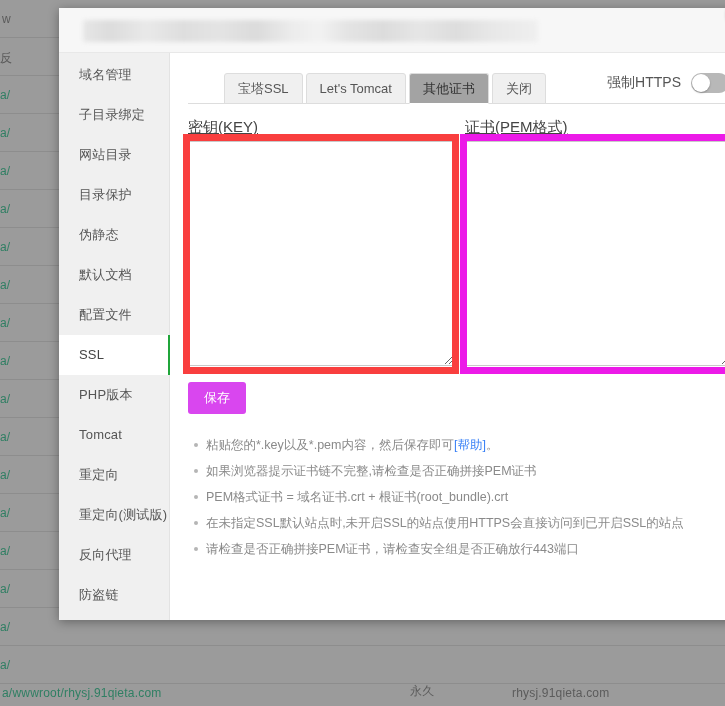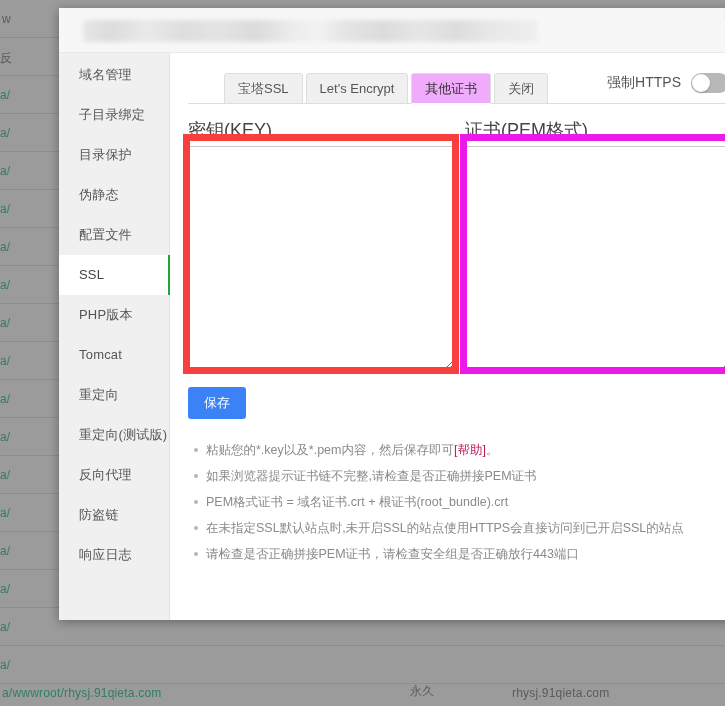--- a/index.html
+++ b/index.html
@@ -163,21 +163,21 @@
     background: #f0f0f0;
     border: 1px solid #dddddd;
     border-bottom: 1px solid #dddddd;
     margin-right: 3px;
     border-radius: 3px 3px 0 0;
     cursor: pointer;
     box-sizing: border-box;
     white-space: nowrap;
   }
   .tab.active {
-    background: #f0abfc;
+    background: #a3a3a3;
     color: #333333;
     border-bottom-color: #ffffff;
   }
 
   #https-wrap {
     position: absolute;
     right: 2px;
     top: 2px;
     display: flex;
     align-items: center;
@@ -209,25 +209,26 @@
   #fields {
     display: flex;
     margin-top: 14px;
   }
   .field {
     position: relative;
   }
   .field.key { width: 266px; margin-right: 11px; }
   .field.pem { width: 266px; }
   .field-label {
-    font-size: 18px;
+    font-size: 15px;
     color: #444444;
     display: block;
     margin-bottom: 4px;
     white-space: nowrap;
+    text-decoration: underline;
   }
   .ta {
     width: 100%;
     height: 225px;
     border: 1px solid #c9c9c9;
     border-radius: 2px;
     box-sizing: border-box;
     resize: both;
     font-family: "Liberation Sans", sans-serif;
     font-size: 12px;
@@ -290,21 +291,21 @@
   #notes li::before {
     content: "";
     position: absolute;
     left: -12px;
     top: 11px;
     width: 4px; height: 4px;
     border-radius: 50%;
     background: #b5b5b5;
   }
   .help-link {
-    color: #be185d;
+    color: #3b82f6;
     text-decoration: none;
     cursor: pointer;
   }
 </style>
 </head>
 <body>
 
 <div id="backdrop">
   <div id="bg-rows">
       <div class="bg-row" style="top: 0px;"></div>
@@ -357,39 +358,41 @@
     <div id="modal-title-redacted"></div>
   </div>
 
   <div id="close-btn"></div>
 
   <div id="modal-body">
 
     <div id="sidebar">
         <div class="side-item"><span>域名管理</span></div>
         <div class="side-item"><span>子目录绑定</span></div>
+        <div class="side-item"><span>网站目录</span></div>
         <div class="side-item"><span>目录保护</span></div>
         <div class="side-item"><span>伪静态</span></div>
+        <div class="side-item"><span>默认文档</span></div>
         <div class="side-item"><span>配置文件</span></div>
         <div class="side-item active"><span>SSL</span></div>
         <div class="side-item"><span>PHP版本</span></div>
         <div class="side-item"><span>Tomcat</span></div>
         <div class="side-item"><span>重定向</span></div>
         <div class="side-item"><span>重定向(测试版)</span></div>
         <div class="side-item"><span>反向代理</span></div>
         <div class="side-item"><span>防盗链</span></div>
         <div class="side-item"><span>响应日志</span></div>
       </div>
 
     <div id="main">
 
       <div id="tabrow">
         <div id="tabs">
             <div class="tab"><span>宝塔SSL</span></div>
-            <div class="tab"><span>Let's Encrypt</span></div>
+            <div class="tab"><span>Let's Tomcat</span></div>
             <div class="tab active"><span>其他证书</span></div>
             <div class="tab"><span>关闭</span></div>
           </div>
 
         <div id="https-wrap">
           <span id="https-label">强制HTTPS</span>
           <div id="https-toggle">
             <div class="knob"></div>
           </div>
         </div>
@@ -404,21 +407,21 @@
         </div>
 
         <div class="field pem">
           <label class="field-label">证书(PEM格式)</label>
           <textarea class="ta" id="pem-ta" placeholder="" style=""></textarea>
           <div class="anno" id="anno-pem" style="border-color: rgb(236, 26, 232);"></div>
         </div>
 
       </div>
 
-      <button id="save-btn" style="background: #3b82f6;">保存</button>
+      <button id="save-btn" style="background: #d946ef;">保存</button>
 
       <ul id="notes">
           <li><span>粘贴您的*.key以及*.pem内容，然后保存即可</span><a class="help-link">[帮助]</a><span>。</span></li>
           <li><span>如果浏览器提示证书链不完整,请检查是否正确拼接PEM证书</span></li>
           <li><span>PEM格式证书 = 域名证书.crt + 根证书(root_bundle).crt</span></li>
           <li><span>在未指定SSL默认站点时,未开启SSL的站点使用HTTPS会直接访问到已开启SSL的站点</span></li>
           <li><span>请检查是否正确拼接PEM证书，请检查安全组是否正确放行443端口</span></li>
         </ul>
 
     </div>

